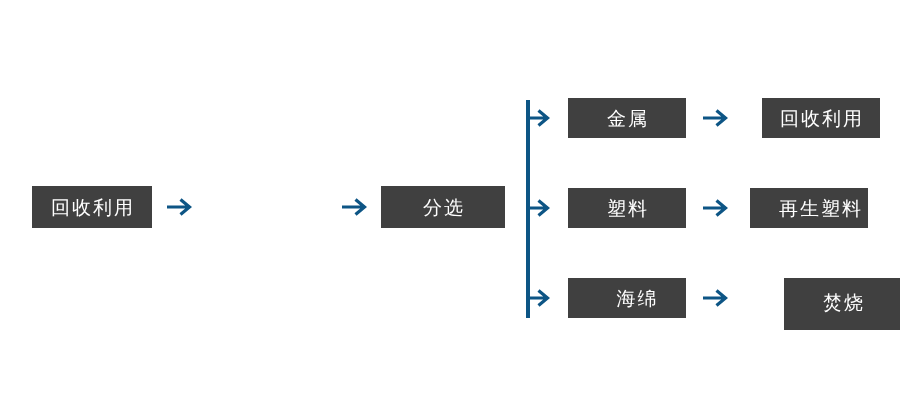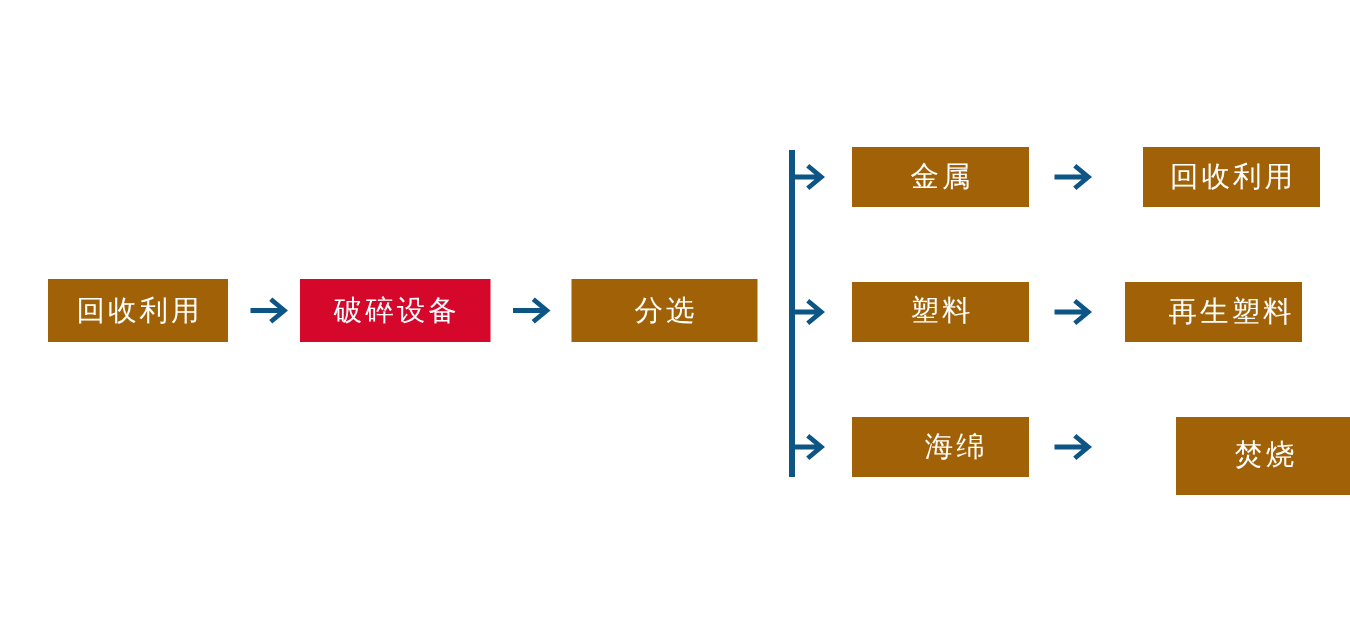--- a/index.html
+++ b/index.html
@@ -24,21 +24,21 @@
     justify-content: center;
     color: #ffffff;
     font-size: 19px;
     letter-spacing: 2px;
     line-height: 1;
     box-sizing: border-box;
     padding-left: 2px;
     white-space: nowrap;
     user-select: none;
   }
-  .node.blue { background: #a16207; }
+  .node.blue { background: #404040; }
   .node.red  { background: #d5072a; }
 
   
   .arrow {
     position: absolute;
     display: block;
   }
   .arrow svg { display: block; overflow: visible; }
 
   
@@ -59,21 +59,20 @@
 <div id="canvas">
 
   <div class="node blue" style="left:32px; top:186px; width:120px; height:42px;">回收利用</div>
 
   <span class="arrow" style="left:166px; top:196px; width:30px; height:22px;">
     <svg width="30" height="22" viewBox="0 0 30 22">
       <path d="M1 11 H22 M14.5 3.5 L23.5 11 L14.5 18.5" fill="none" stroke="#0d5585" stroke-width="3.2" stroke-linecap="butt" stroke-linejoin="miter"></path>
     </svg>
   </span>
 
-  <div class="node red" style="left:200px; top:186px; width:127px; height:42px;">破碎设备</div>
 
   <span class="arrow" style="left:341px; top:196px; width:30px; height:22px;">
     <svg width="30" height="22" viewBox="0 0 30 22">
       <path d="M1 11 H22 M14.5 3.5 L23.5 11 L14.5 18.5" fill="none" stroke="#0d5585" stroke-width="3.2" stroke-linecap="butt" stroke-linejoin="miter"></path>
     </svg>
   </span>
 
   <div class="node blue" style="left:381px; top:186px; width:124px; height:42px;">分选</div>
 
   <div class="trunk" style="left:526px; top:100px; width:4px; height:218px;"></div>
@@ -93,21 +92,21 @@
   </span>
 
   <div class="node blue" style="left:750px; top:98px; width:118px; height:40px;margin-left:12px;">回收利用</div>
 
   <span class="branch-arrow" style="left:528px; top:197px; width:26px; height:22px;">
     <svg width="26" height="22" viewBox="0 0 26 22">
       <path d="M0 11 H18 M10.5 3.5 L19.5 11 L10.5 18.5" fill="none" stroke="#0d5585" stroke-width="3.2" stroke-linecap="butt" stroke-linejoin="miter"></path>
     </svg>
   </span>
 
-  <div class="node blue" style="left:568px; top:188px; width:118px; height:40px;font-family:Liberation Mono, monospace;">塑料</div>
+  <div class="node blue" style="left:568px; top:188px; width:118px; height:40px;">塑料</div>
 
   <span class="arrow" style="left:702px; top:197px; width:30px; height:22px;">
     <svg width="30" height="22" viewBox="0 0 30 22">
       <path d="M1 11 H22 M14.5 3.5 L23.5 11 L14.5 18.5" fill="none" stroke="#0d5585" stroke-width="3.2" stroke-linecap="butt" stroke-linejoin="miter"></path>
     </svg>
   </span>
 
   <div class="node blue" style="left:750px; top:188px; width:118px; height:40px;padding-left:24px;">再生塑料</div>
 
   <span class="branch-arrow" style="left:528px; top:287px; width:26px; height:22px;">

